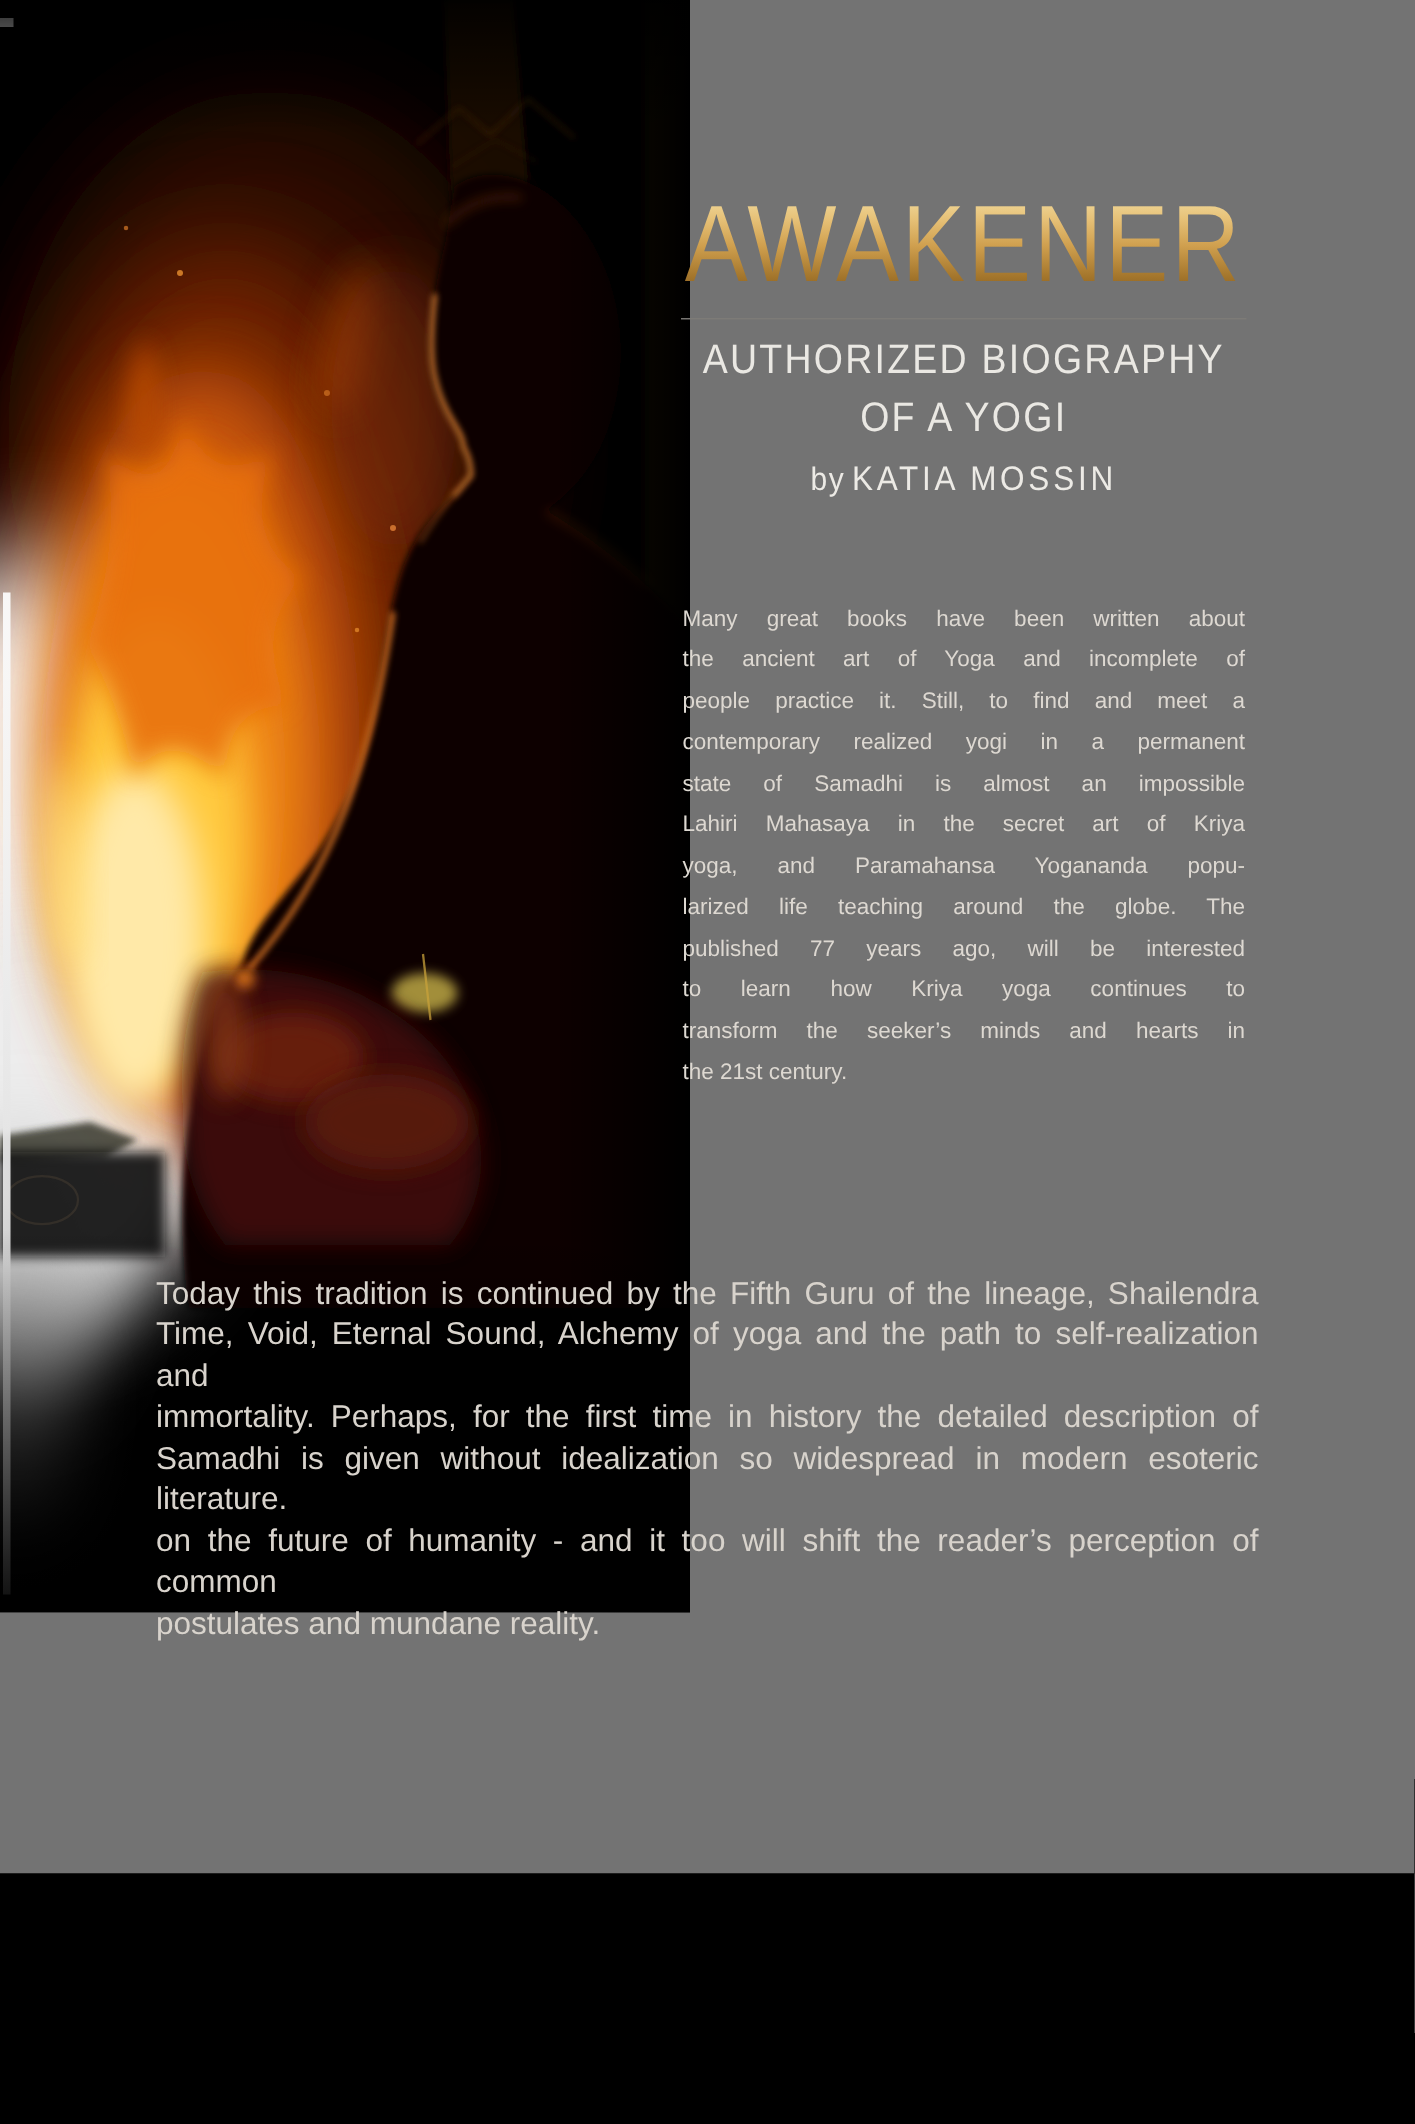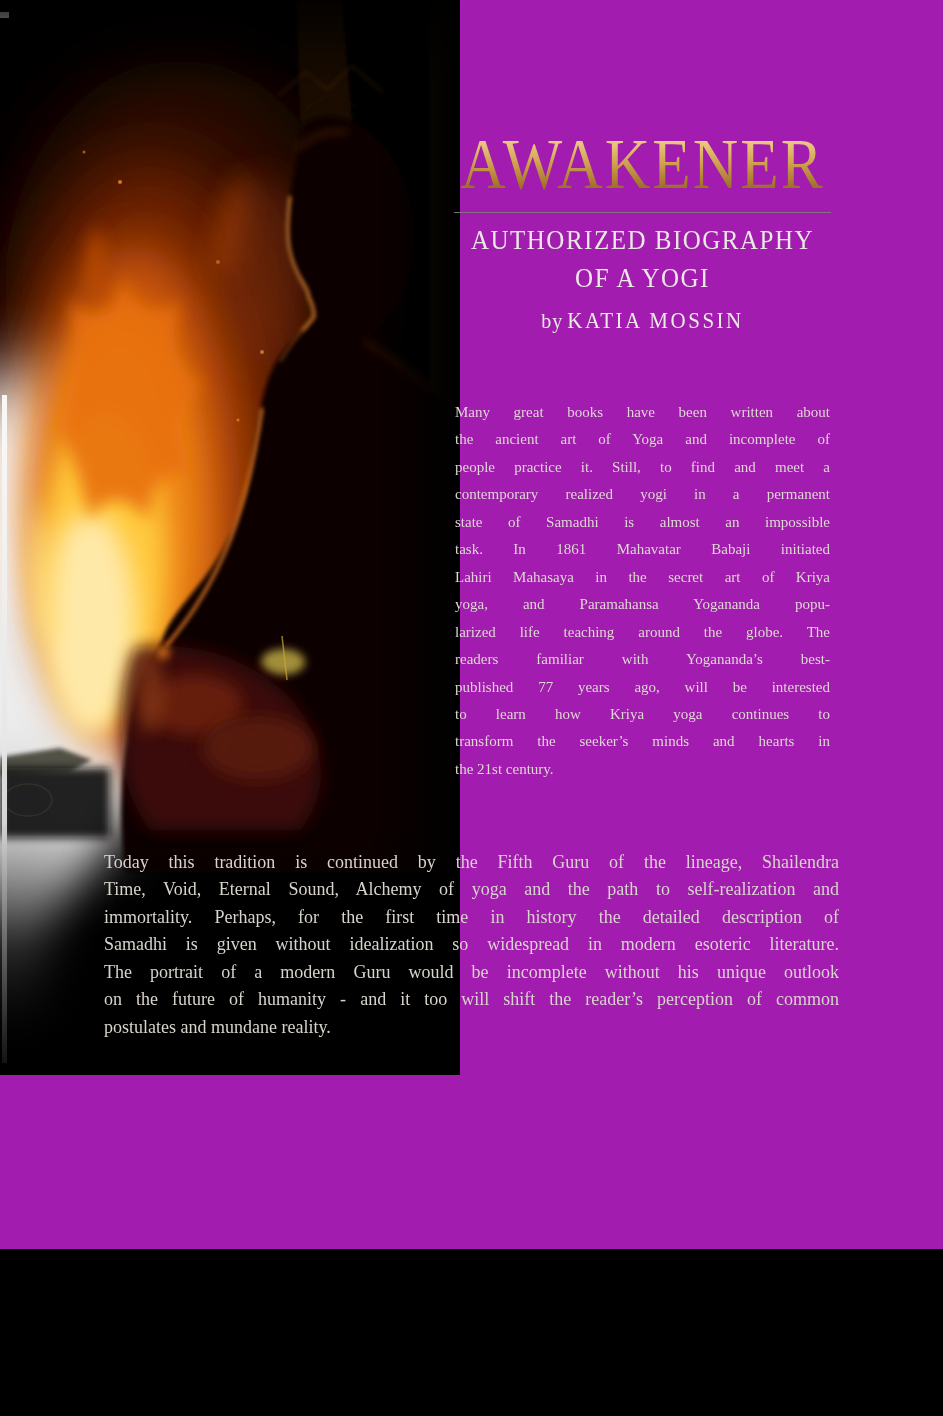--- a/index.html
+++ b/index.html
@@ -1,20 +1,20 @@
 <!DOCTYPE html>
 <html><head>
 <meta charset="utf-8">
 <style>
   * { margin:0; padding:0; box-sizing:border-box; }
   html,body { background:#000; }
   .page {
     position:relative; width:943px; height:1249px;
-    background:#a21caf; overflow:hidden;
-    font-family:Liberation Serif, serif;
+    background:#737373; overflow:hidden;
+    font-family:Liberation Sans, sans-serif;
   }
   .photo-wrap { position:absolute; left:0; top:0; width:460px; height:1075px; }
   .photo-wrap svg { display:block; }
 
   .right-col { position:absolute; left:453px; top:0; width:379px; height:840px; }
 
   .book-title {
     position:absolute; top:133px; left:0; right:0;
     text-align:center; font-size:63px; line-height:63px;
     letter-spacing:2px; font-weight:400; white-space:nowrap;
@@ -42,21 +42,21 @@
   }
   .byline .by { font-size:20px; letter-spacing:1px; }
   .byline .author { font-size:21px; letter-spacing:2.5px; }
 
   .intro {
     position:absolute; top:399px; left:2px; right:2px;
     font-size:15px; line-height:27.45px; color:#ddd8d1;
   }
   .footer-para {
     position:absolute; left:104px; top:849px; width:735px;
-    font-size:18px; line-height:27.45px; color:#d8d3cc;
+    font-size:21px; line-height:27.45px; color:#d8d3cc;
   }
   .jline { text-align:justify; text-align-last:justify; }
   .jline-last { text-align-last:left; }
 </style>
 </head>
 <body>
 
 <div class="page">
 
   <div class="photo-wrap" role="img" aria-label="Silhouette of a yogi seated in profile beside a blazing fire at night">
@@ -188,35 +188,32 @@
     <div class="byline">
       <span class="by">by</span>
       <span class="author">KATIA MOSSIN</span>
     </div>
     <div class="intro">
         <div class="jline">Many great books have been written about</div>
         <div class="jline">the ancient art of Yoga and incomplete of</div>
         <div class="jline">people practice it. Still, to find and meet a</div>
         <div class="jline">contemporary realized yogi in a permanent</div>
         <div class="jline">state of Samadhi is almost an impossible</div>
-        <div class="jline">task. In 1861 Mahavatar Babaji initiated</div>
         <div class="jline">Lahiri Mahasaya in the secret art of Kriya</div>
         <div class="jline">yoga, and Paramahansa Yogananda popu-</div>
         <div class="jline">larized life teaching around the globe. The</div>
-        <div class="jline">readers familiar with Yogananda’s best-</div>
         <div class="jline">published 77 years ago, will be interested</div>
         <div class="jline">to learn how Kriya yoga continues to</div>
         <div class="jline">transform the seeker’s minds and hearts in</div>
         <div class="jline jline-last">the 21st century.</div>
       </div>
   </div>
 
   <div class="footer-para">
       <div class="jline">Today this tradition is continued by the Fifth Guru of the lineage, Shailendra</div>
       <div class="jline">Time, Void, Eternal Sound, Alchemy of yoga and the path to self-realization and</div>
       <div class="jline">immortality. Perhaps, for the first time in history the detailed description of</div>
       <div class="jline">Samadhi is given without idealization so widespread in modern esoteric literature.</div>
-      <div class="jline">The portrait of a modern Guru would be incomplete without his unique outlook</div>
       <div class="jline">on the future of humanity - and it too will shift the reader’s perception of common</div>
       <div class="jline jline-last">postulates and mundane reality.</div>
     </div>
 
 </div>
 
 </body></html>

